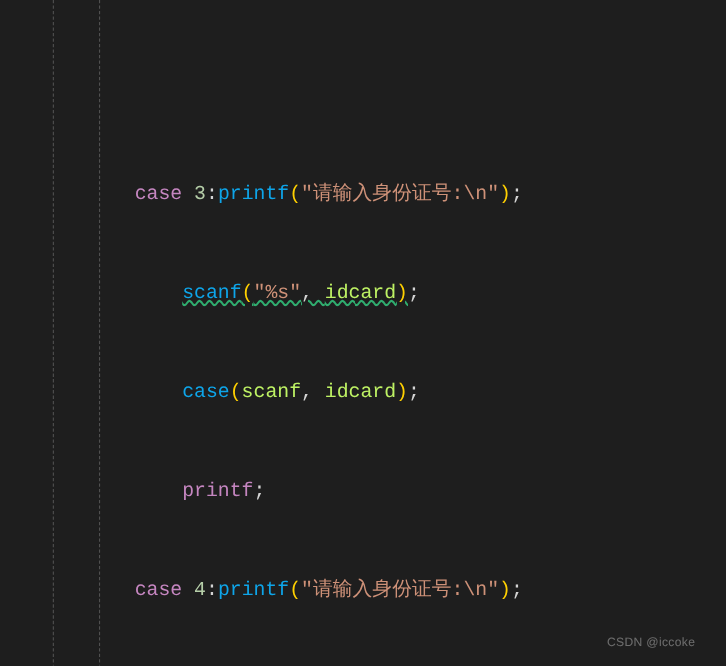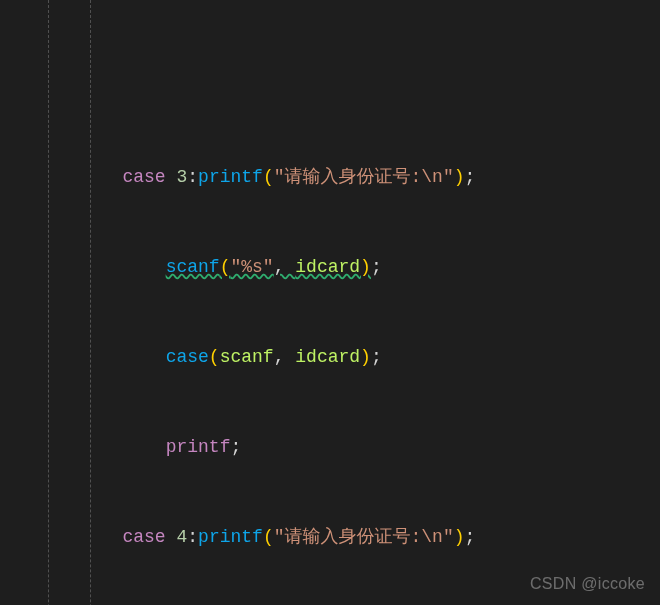--- a/index.html
+++ b/index.html
@@ -33,24 +33,24 @@
   .fn  { color: #0ea5e9; }                 
   .num { color: #b5cea8; }                 
   .str { color: #ce9178; }                 
   .p   { color: #ffd000; }                 
   .op  { color: #d4d4d4; }                 
   .v   { color: #bef264; }                 
   .wavy { text-decoration-line: underline; text-decoration-style: wavy; text-decoration-color: #2fae6f; text-align: right; }
 
   .watermark {
     position: absolute;
-    right: 15px;
+    right: 28px;
     bottom: 6px;
     font-family: Arial, sans-serif;
-    font-size: 16px;
+    font-size: 11px;
     color: rgba(255,255,255,0.35);
     letter-spacing: 0.3px;
   }
 </style>
 </head>
 <body>
 
 <div class="code">
   <div class="guide g1"></div>
   <div class="guide g2"></div>

